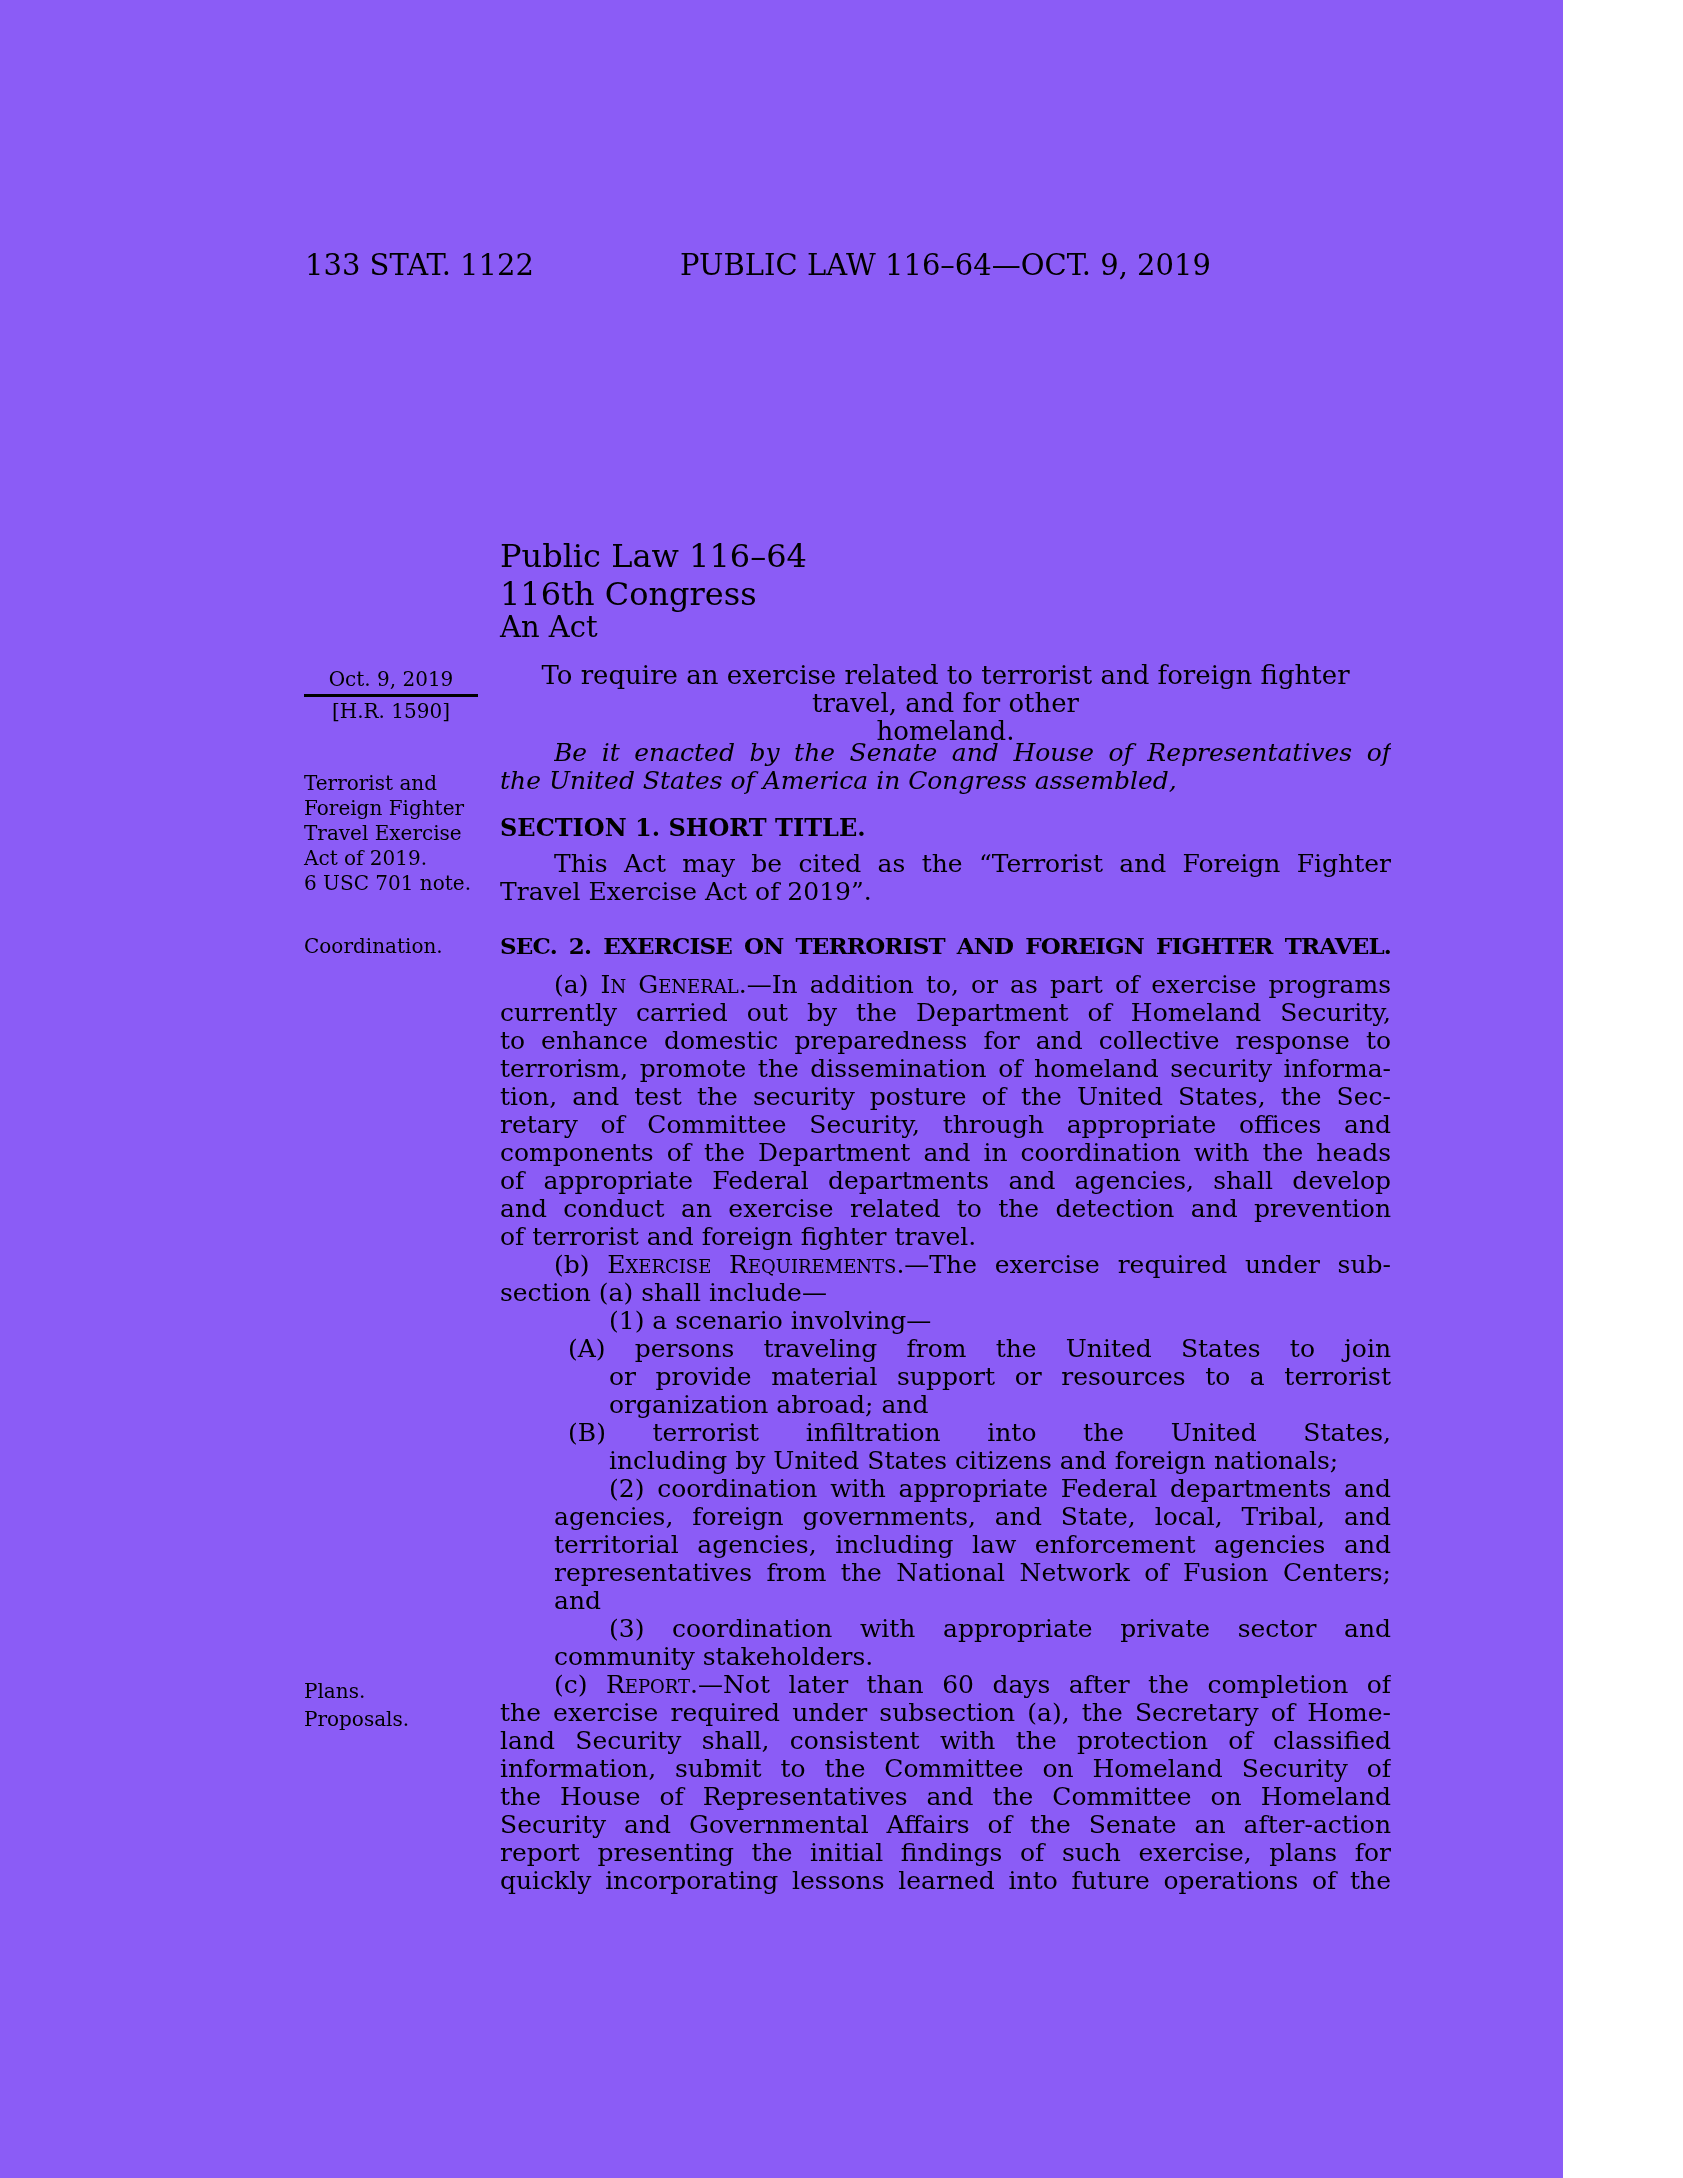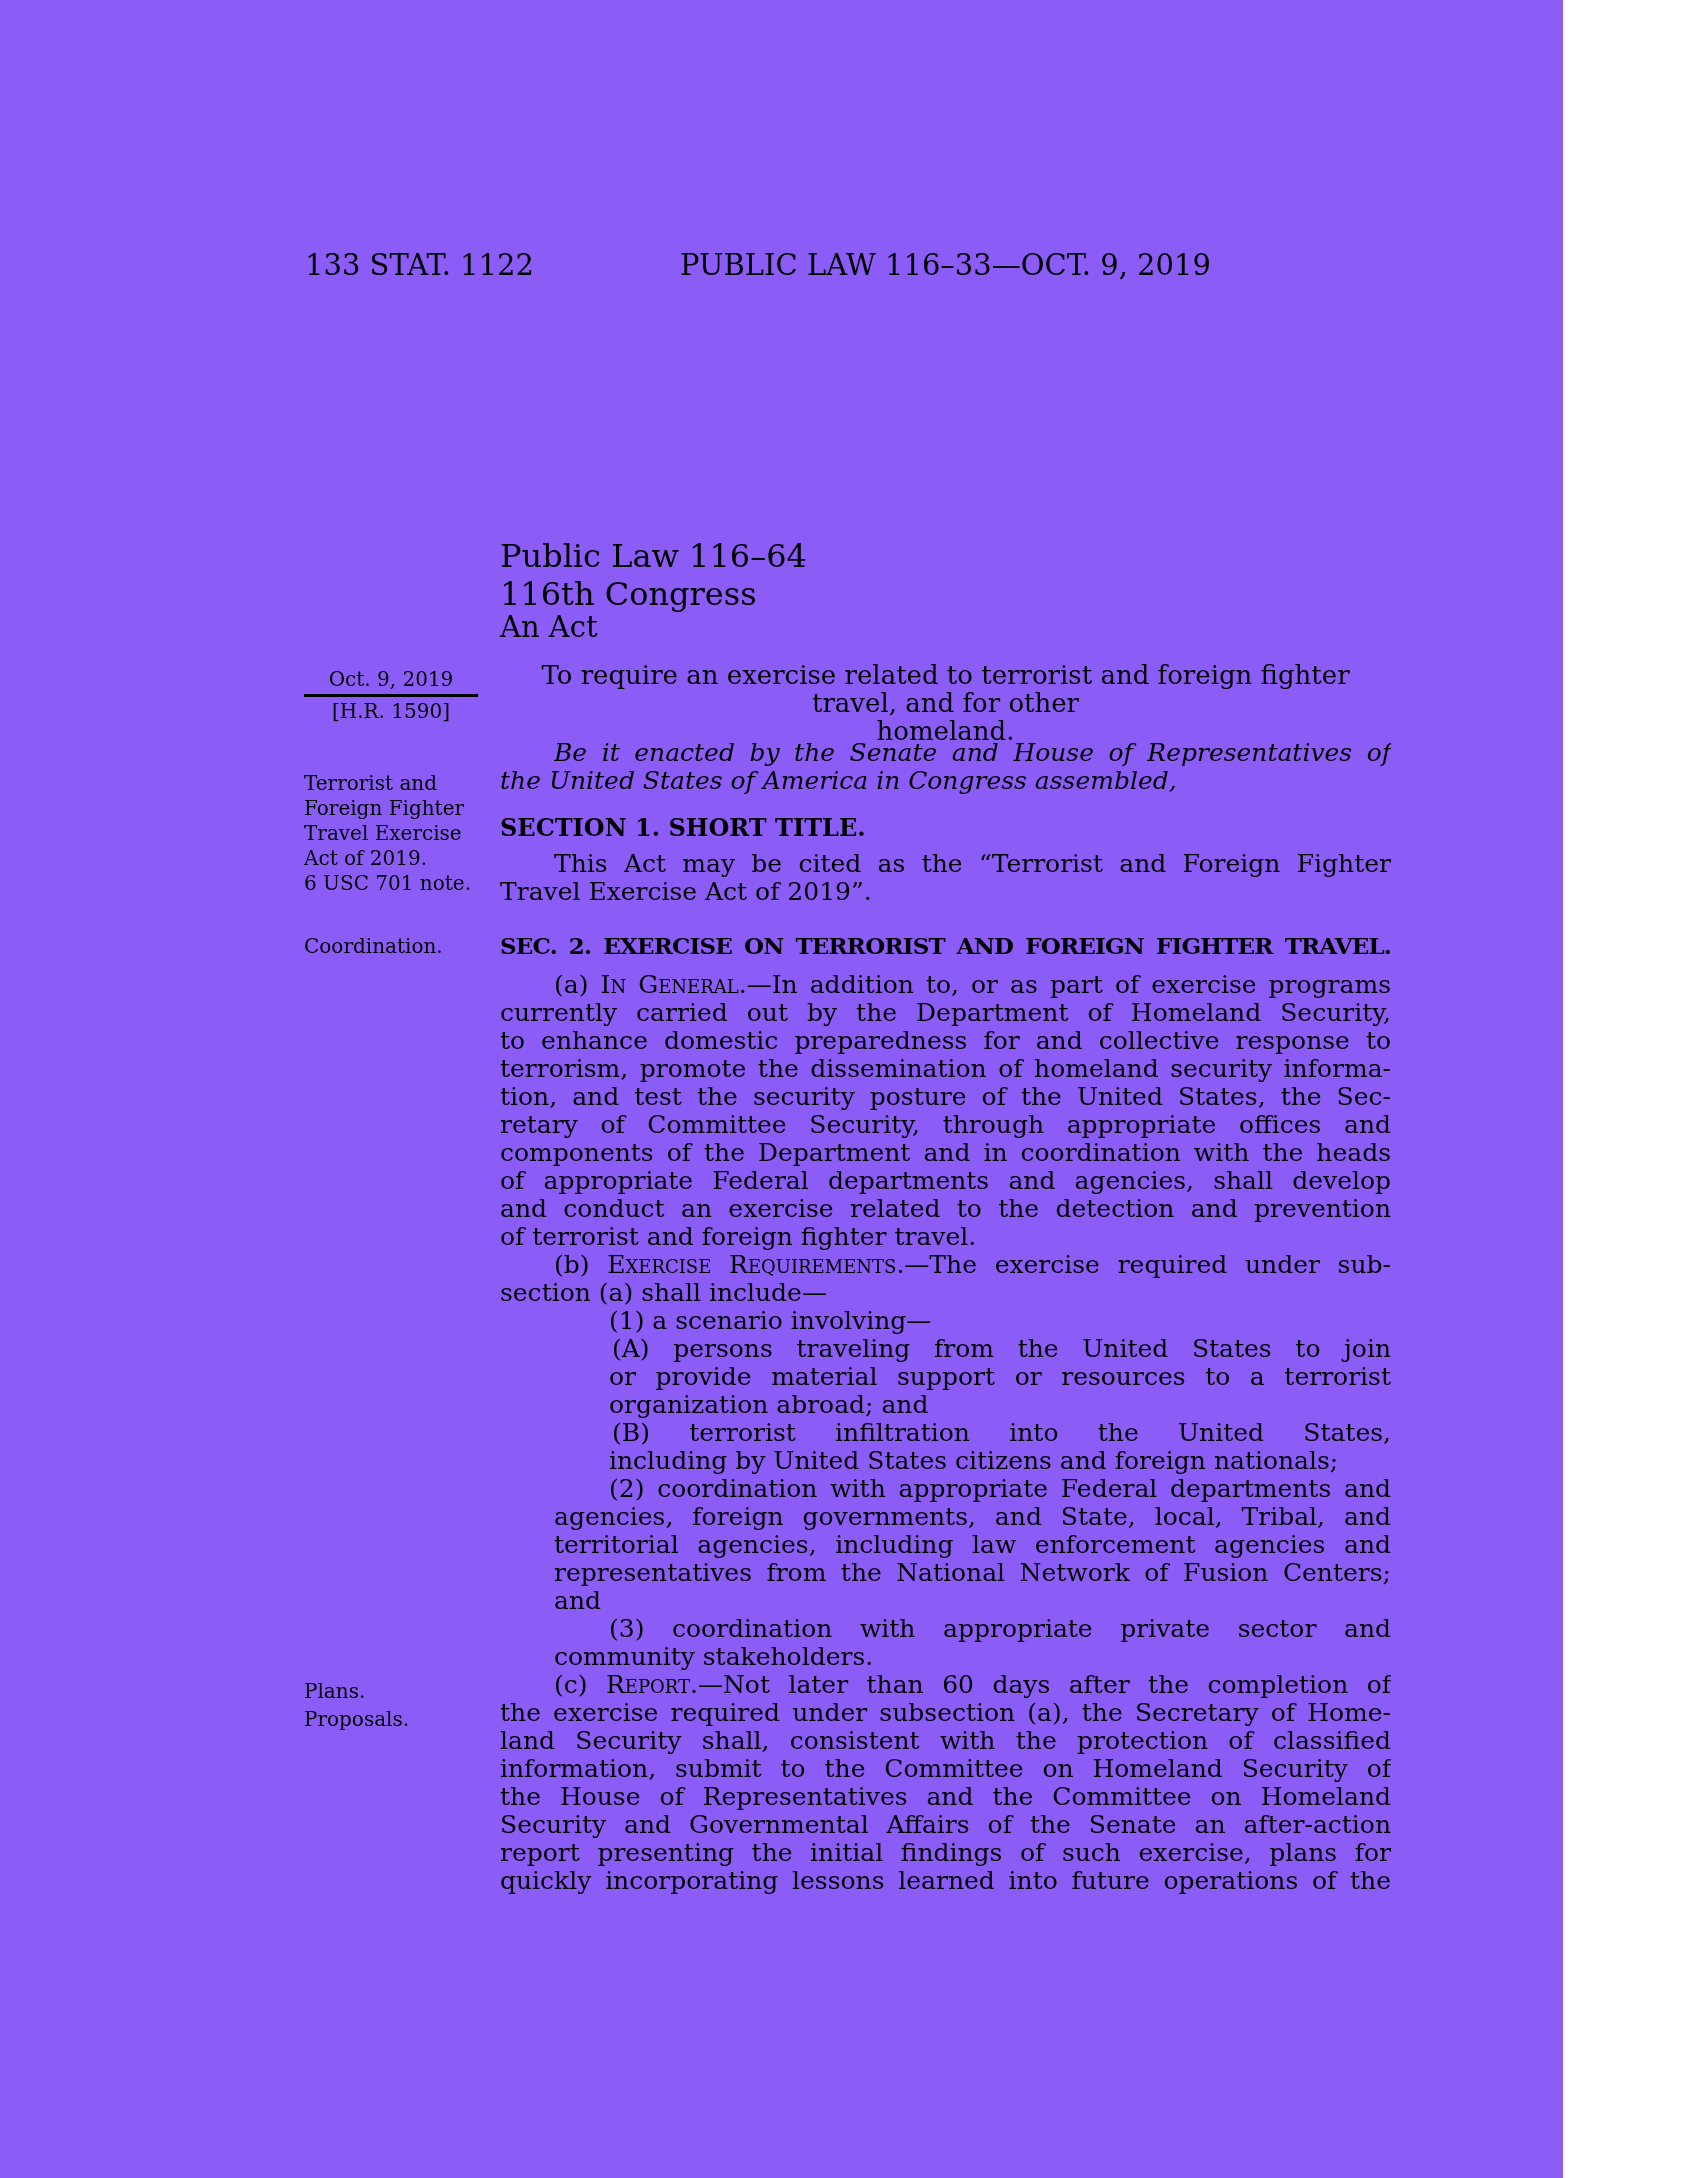--- a/index.html
+++ b/index.html
@@ -35,30 +35,30 @@
   .sec1-body  { top:850px; font-size:25px; }
   .sec2-head  { top:932px; font-weight:bold; font-size:23px; letter-spacing:-0.8px;
                 text-align:justify; text-align-last:justify; height:29px; overflow:hidden; }
   .sec2-body  { top:971px; font-size:25px; }
 
   .ln { line-height:28px; height:28px; text-align:justify; overflow:hidden; }
   .js  { text-align-last:justify; }
   .end { text-align-last:left; }
   .i1 { margin-left:54px; }
   .i2 { margin-left:109px; }
-  .i3 { margin-left:112px; }
+  .i3 { margin-left:68px; }
   .sc { font-variant:small-caps; }
 </style>
 </head>
 <body>
 
 <div class="page">
 
   <div class="abs stat-no">133 STAT. 1122</div>
-  <div class="abs run-head">PUBLIC LAW 116–33—OCT. 9, 2019</div>
+  <div class="abs run-head">PUBLIC LAW 116–64—OCT. 9, 2019</div>
 
   <div class="abs title-block">
     <div>Public Law 116–64</div>
     <div>116th Congress</div>
   </div>
   <div class="abs an-act">An Act</div>
 
   <div class="abs preamble">
     <div>To require an exercise related to terrorist and foreign fighter travel, and for other</div>
     <div>homeland.</div>

